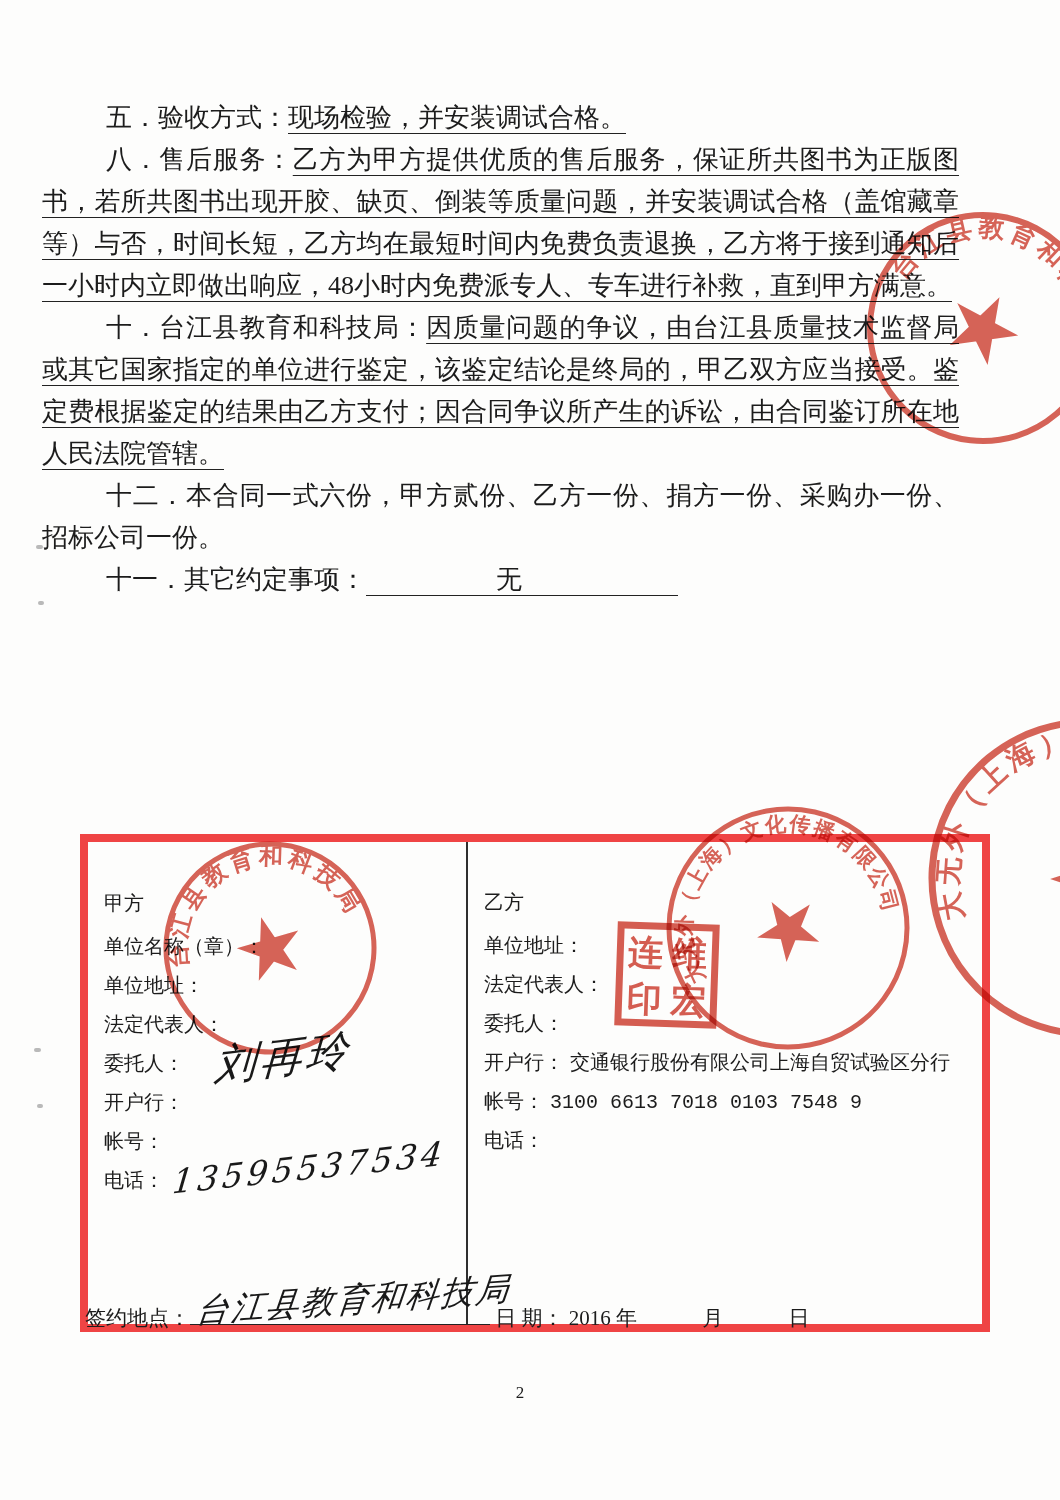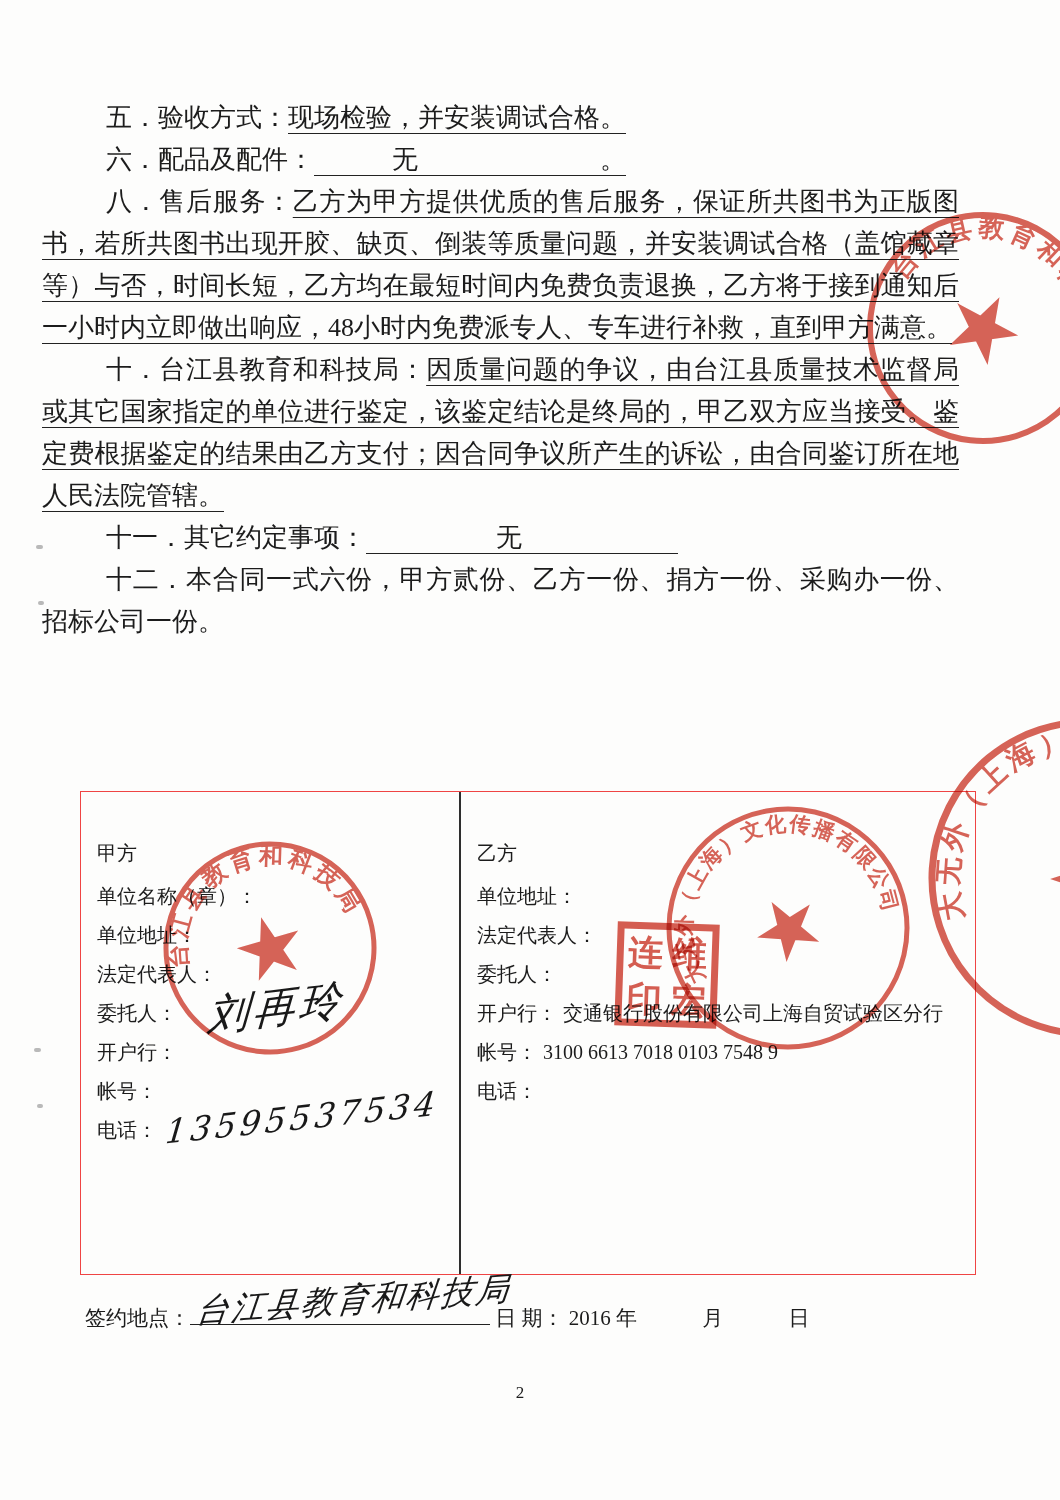--- a/index.html
+++ b/index.html
@@ -11,26 +11,26 @@
   }
   
   #clauses{
     position:absolute;left:42px;top:97px;width:917px;
     font-size:26px;line-height:42px;text-align:justify;
   }
   #clauses p{margin:0;text-indent:64px;}
   .u{text-decoration:underline;text-underline-offset:7px;text-decoration-thickness:1.3px;text-decoration-color:#222;}
   
   #sig-table{
-    position:absolute;left:80px;top:791px;width:894px;height:482px;
-    border:1px solid #ef4444;display:flex;
+    position:absolute;left:80px;top:834px;width:894px;height:482px;
+    border:8px solid #ef4444;display:flex;
   }
   .cell{position:relative;box-sizing:border-box;padding:42px 14px 0 16px;font-size:20px;}
   .cell-a{width:380px;border-right:2px solid #2e2e2e;}
-  .cell-b{flex:1;}
+  .cell-b{flex:1;font-family:Liberation Mono, monospace;}
   .cell p{margin:0;line-height:39px;white-space:nowrap;}
   .cell .party-title{margin-bottom:4px;}
   .val{margin-left:6px;}
   
   .hand{
     position:absolute;font-family:"DejaVu Serif",serif;font-style:italic;
     color:#191919;white-space:nowrap;pointer-events:none;
   }
   #hand-sign{left:126px;top:188px;font-size:42px;transform:rotate(-7deg) skewX(-10deg);letter-spacing:4px;}
   #hand-phone{left:84px;top:306px;font-size:33px;transform:rotate(-6deg) skewX(-12deg);letter-spacing:4px;}
@@ -63,25 +63,24 @@
   .sp3{left:34px;top:1048px;width:7px;height:4px;}
   .sp4{left:37px;top:1104px;width:6px;height:4px;}
 </style>
 </head>
 <body>
 
 <div id="page">
 
   <div id="clauses">
     <p><span>五．验收方式：</span><span class="u">现场检验，并安装调试合格。</span></p>
-    <p><span>六．配品及配件：</span><span class="u">　　　无　　　　　　　。</span></p>
     <p><span>八．售后服务：</span><span class="u">乙方为甲方提供优质的售后服务，保证所共图书为正版图书，若所共图书出现开胶、缺页、倒装等质量问题，并安装调试合格（盖馆藏章等）与否，时间长短，乙方均在最短时间内免费负责退换，乙方将于接到通知后一小时内立即做出响应，48小时内免费派专人、专车进行补救，直到甲方满意。</span></p>
     <p><span>十．台江县教育和科技局：</span><span class="u">因质量问题的争议，由台江县质量技术监督局或其它国家指定的单位进行鉴定，该鉴定结论是终局的，甲乙双方应当接受。鉴定费根据鉴定的结果由乙方支付；因合同争议所产生的诉讼，由合同鉴订所在地人民法院管辖。</span></p>
+    <p><span>十二．</span><span>本合同一式六份，甲方贰份、乙方一份、捐方一份、采购办一份、招标公司一份。</span></p>
     <p><span>十一．其它约定事项：</span><span class="u">　　　　　无　　　　　　</span></p>
-    <p><span>十二．</span><span>本合同一式六份，甲方贰份、乙方一份、捐方一份、采购办一份、招标公司一份。</span></p>
   </div>
 
   <div id="sig-table">
     <div class="cell cell-a">
       <p class="party-title">甲方</p>
       <p><span>单位名称（章）：</span><span class="val"></span></p>
       <p><span>单位地址：</span><span class="val"></span></p>
       <p><span>法定代表人：</span><span class="val"></span></p>
       <p><span>委托人：</span><span class="val"></span></p>
       <p><span>开户行：</span><span class="val"></span></p>

